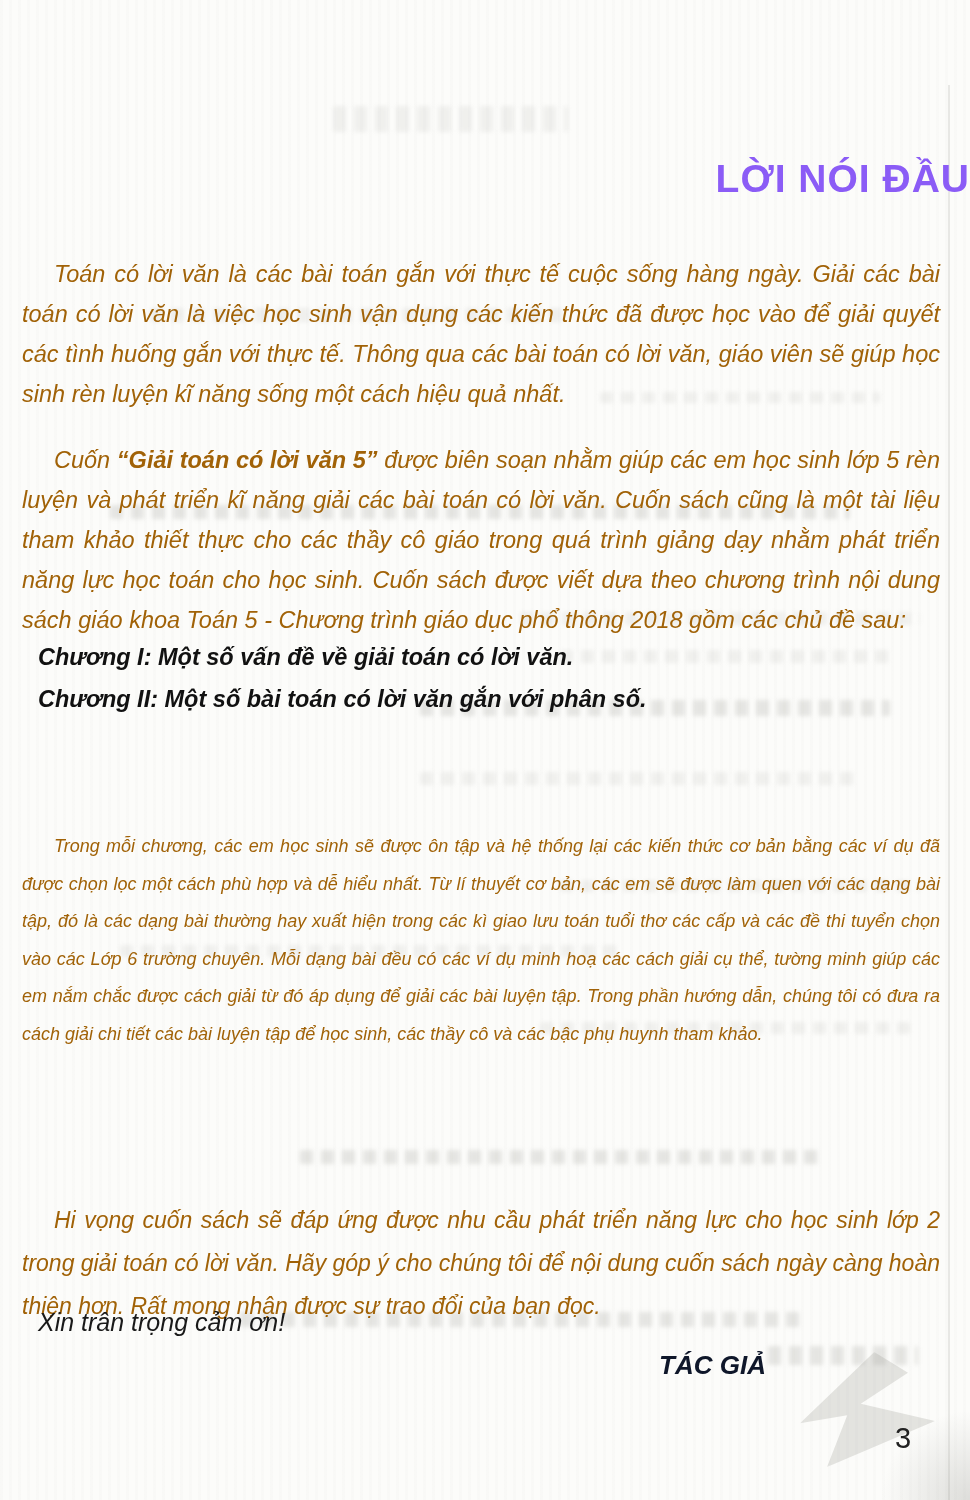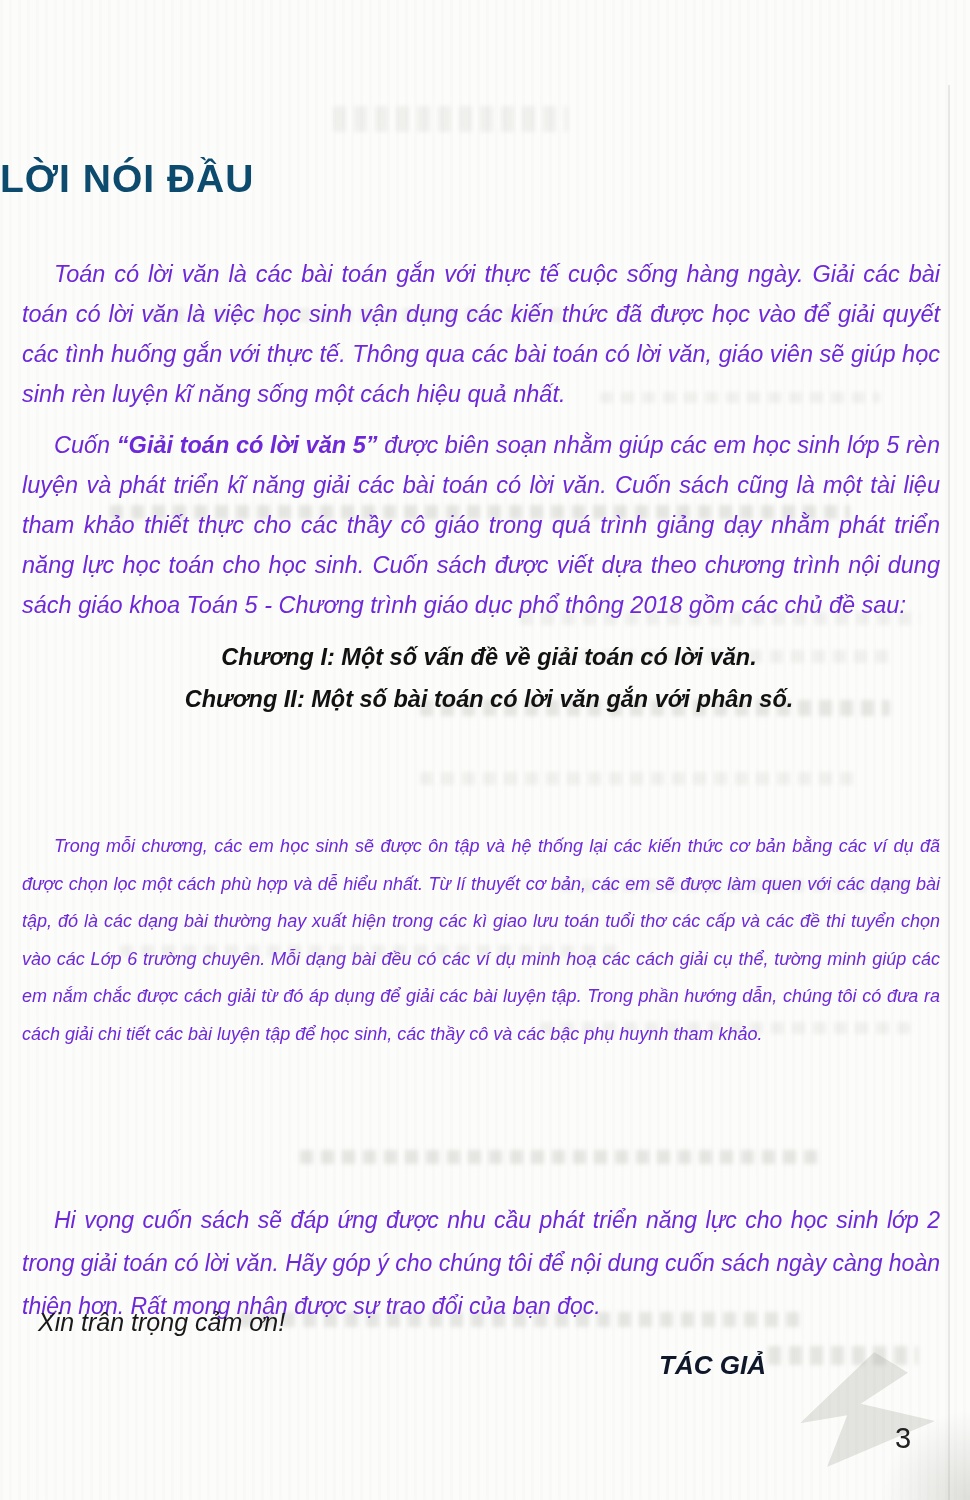--- a/index.html
+++ b/index.html
@@ -17,53 +17,53 @@
   .page::before {
     content: "";
     position: absolute; inset: 0;
     background: repeating-linear-gradient(90deg,
       rgba(120,120,115,0.025) 0 3px, rgba(255,255,255,0) 3px 9px);
     pointer-events: none;
   }
   .title {
     position: absolute;
     top: 133px; left: 0; right: 0;
-    text-align: left;
+    text-align: right;
     font-size: 39px;
     font-weight: bold;
     letter-spacing: 1px;
     line-height: 1;
-    color: #0c4a6e;
+    color: #8b5cf6;
   }
   .body-text {
     position: absolute;
     left: 22px;
     width: 918px;
     text-align: justify;
     font-style: italic;
     font-size: 23.5px;
     line-height: 40px;
-    color: #6d28d9;
+    color: #a16207;
   }
   .indent { text-indent: 32px; }
   .p1 { top: 230px; }
-  .p2 { top: 401px; font-style: italic; }
+  .p2 { top: 416px; font-style: italic; }
   .p3 { top: 810px; font-size: 18px; line-height: 37.5px; }
   .p4 { top: 1176px; font-size: 23px; line-height: 43px; }
   .bold-inline { font-weight: bold; }
   .chapters {
     position: absolute;
     top: 636px; left: 22px; width: 918px;
     font-style: italic;
     font-weight: bold;
     font-size: 23.5px;
     line-height: 42px;
     color: #111;
   }
-  .chapters .chapter { padding-left: 16px; text-align: center; }
+  .chapters .chapter { padding-left: 16px; }
   .closing {
     position: absolute;
     top: 1308px; left: 38px;
     font-style: italic;
     font-size: 25px;
     color: #191919;
   }
   .signature {
     position: absolute;
     top: 1350px; right: 204px;

